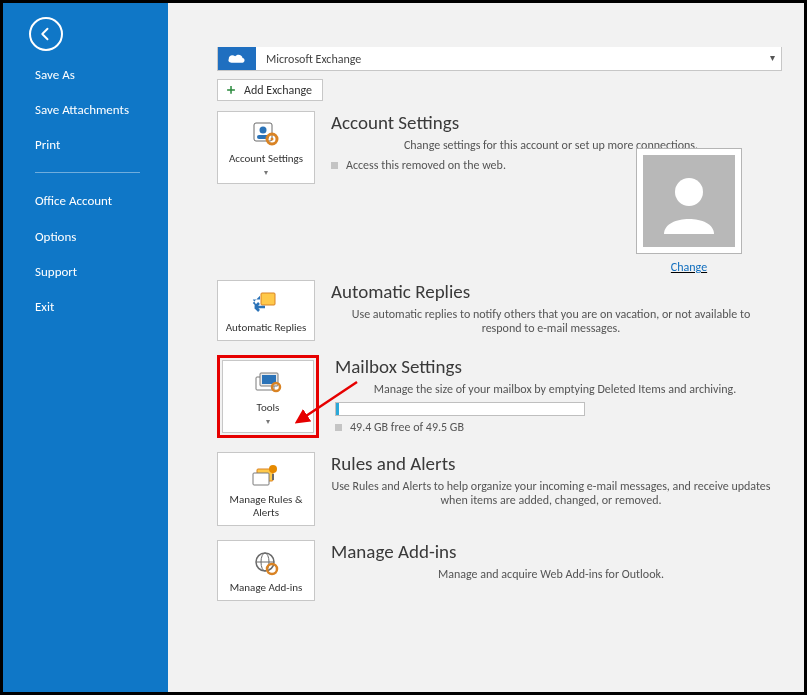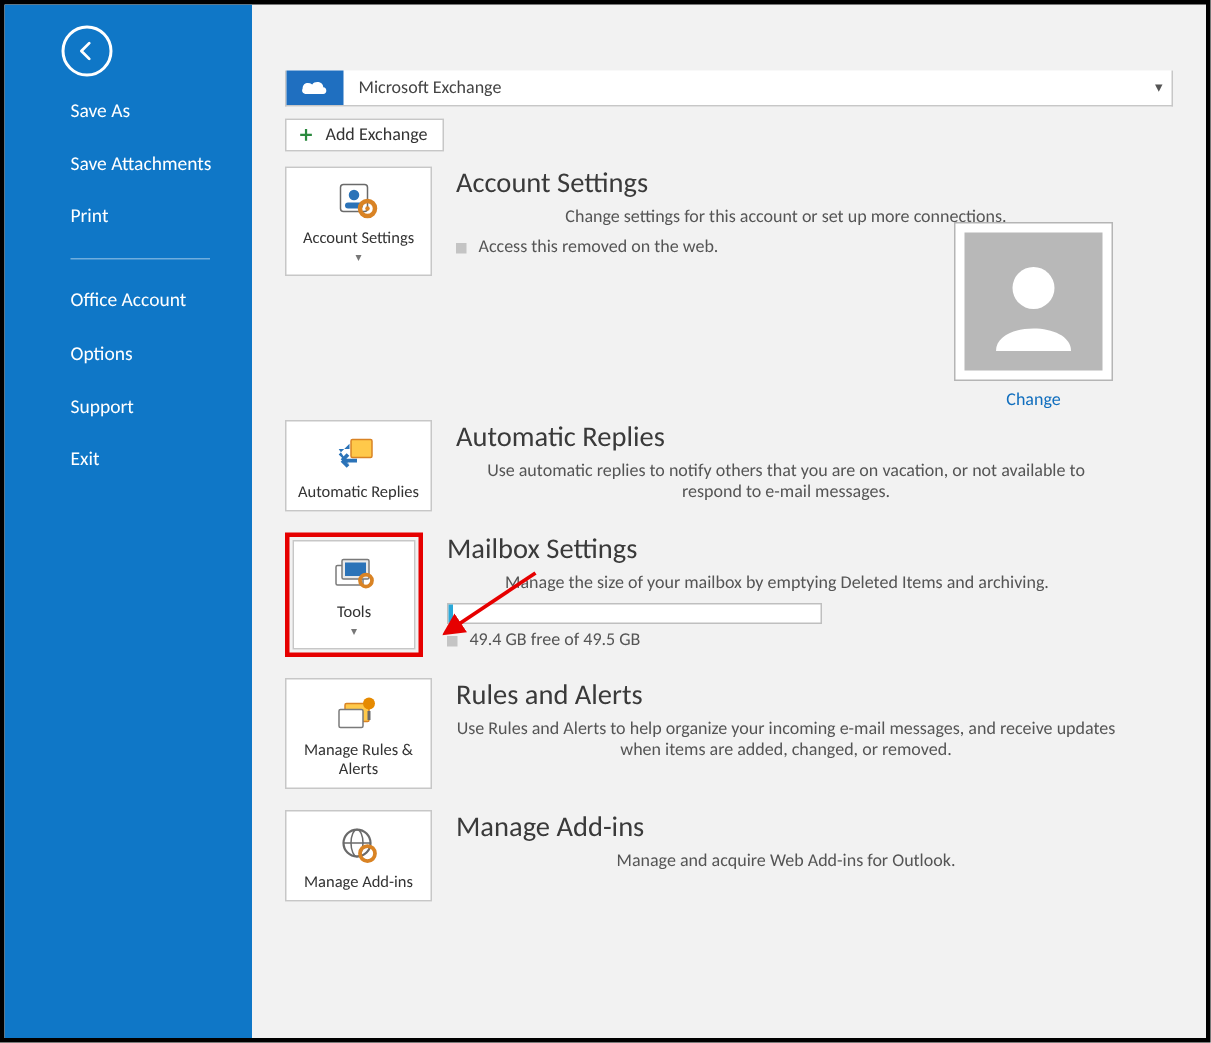--- a/index.html
+++ b/index.html
@@ -23,21 +23,21 @@
     background: #0a66c2;
     background: #1a73e8;
     background: #1f6fc0;
     background: #0a64b8;
     background: #106ebe;
     background: #0e6cbc;
     background: #0e6cbc;
     
     background: #0f77c7;
     color: #fff;
-    padding: 14px 0 0 16px;
+    padding: 14px 0 0 4px;
     display: flex;
     flex-direction: column;
     font-size: 13px;
   }
   .back-btn {
     width: 34px; height: 34px;
     margin: 0 0 6px 22px;
     border-radius: 50%;
     border: 2px solid #fff;
     color: #fff;
@@ -53,20 +53,21 @@
   }
   .side-sep {
     border-top: 1px solid rgba(255,255,255,.4);
     margin: 10px 28px;
   }
   
   .main {
     flex: 1;
     padding: 0 22px 6px 22px;
     overflow: hidden;
+    margin-left: 27px;
   }
   
   .acct-dd {
     margin-top: 44px;
     height: 24px;
     border: 1px solid #c7c7c7;
     border-top: none;
     background: #fff;
     display: flex;
     align-items: center;
@@ -160,20 +161,21 @@
     background: #c4c4c4;
     margin-right: 8px;
     display: inline-block;
   }
   
   .avatar-block {
     position: absolute;
     top: 145px;
     right: 62px;
     text-align: center;
+    text-decoration: underline;
   }
   .avatar-block .frame-a {
     width: 106px; height: 106px;
     border: 1px solid #b5b5b5;
     padding: 6px;
     background: #fff;
   }
   .avatar-block .inner {
     width: 100%; height: 100%;
     background: #b8b8b8;
@@ -289,21 +291,21 @@
       </div>
       <div class="content">
         <h2>Automatic Replies</h2>
         <p>Use automatic replies to notify others that you are on vacation, or not available to respond to e-mail messages.</p>
       </div>
     </div>
 
     
     <div class="section" style="margin-top:14px">
       <div class="tools-highlight">
-        <div class="tile" style="width:82px">
+        <div class="tile" style="width:92px">
           <div class="ico">
             <svg width="32" height="24" viewBox="0 0 32 24">
               <rect x="4" y="6" width="18" height="13" rx="1" fill="#fff" stroke="#7a7a7a"></rect>
               <rect x="8" y="2" width="18" height="13" rx="1" fill="#eaeaea" stroke="#7a7a7a"></rect>
               <rect x="10" y="4" width="14" height="9" fill="#2b73b8"></rect>
               <circle cx="24" cy="16" r="4" fill="none" stroke="#d98324" stroke-width="2.5"></circle>
             </svg>
           </div>
           <div>Tools</div>
           <div class="drop">▾</div>

